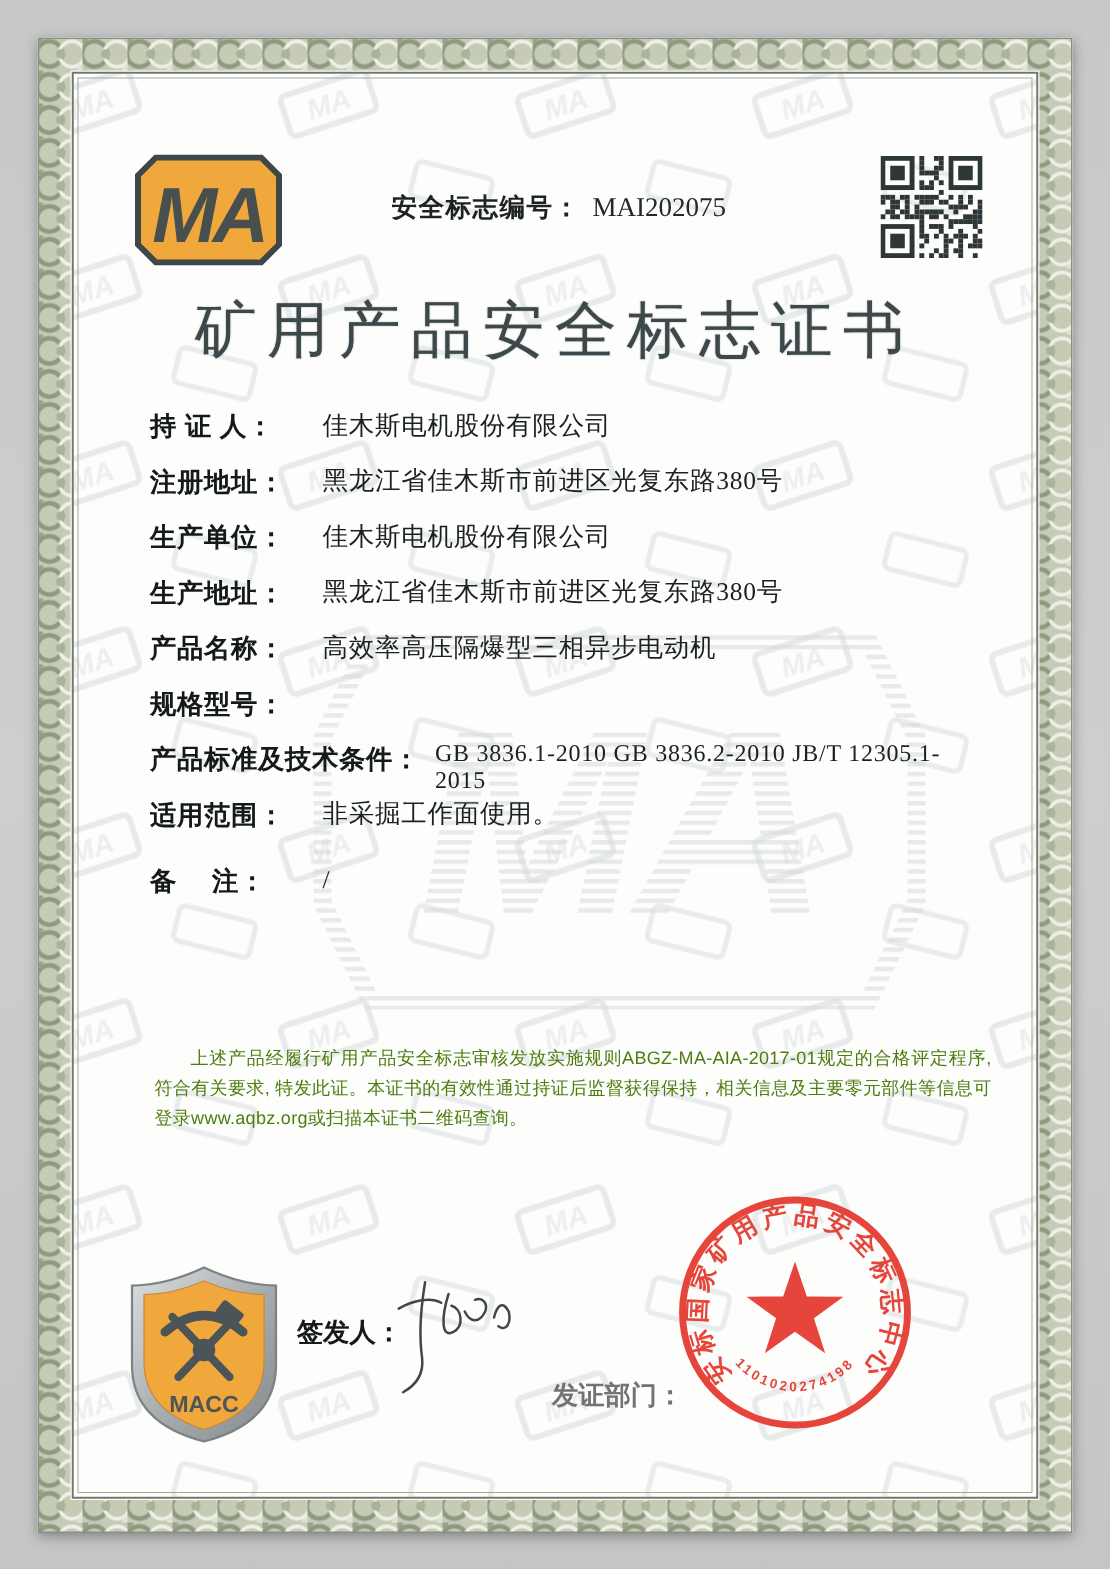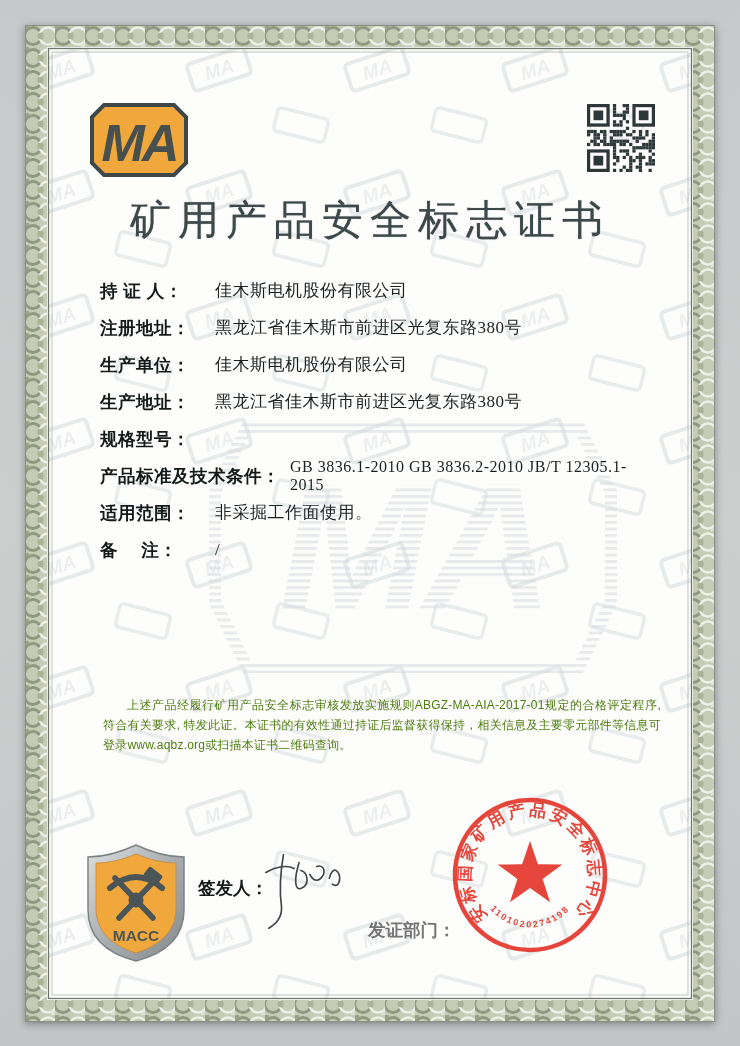--- a/index.html
+++ b/index.html
@@ -24,21 +24,21 @@
   .qr { position:absolute; left:562px; top:79px; width:68px; height:68px; }
 
   .title {
     position:absolute; left:0; top:168px; width:100%; text-align:center;
     font-family:"Liberation Serif", serif; font-weight:normal; font-size:41px;
     color:#3c4849; letter-spacing:7px; text-shadow:0 0 1px rgba(60,72,73,.6);
   }
 
   
   .fields { position:absolute; left:75px; top:247px; width:560px; }
-  .frow { display:flex; align-items:center; height:37px; }
+  .frow { display:flex; align-items:flex-start; height:37px; }
   .flabel { font-weight:bold; font-size:17.5px; color:#14191a; flex:0 0 auto; min-width:115px; letter-spacing:.5px; }
   .flabel.long { min-width:0; margin-right:10px; }
   .fvalue { font-family:"Liberation Serif", serif; font-size:17px; color:#1b2122; letter-spacing:.5px; }
   .dates { display:flex; align-items:baseline; height:37px; margin-top:1px; }
   .dates .gap { margin-left:96px; }
   .remark-row { display:flex; align-items:center; height:37px; }
 
   .statement {
     position:absolute; left:78px; top:671px; width:558px;
     font-family:Liberation Sans, sans-serif; font-size:12px; line-height:1.66;
@@ -97,20 +97,24 @@
     <rect x="27" y="27" width="636" height="943" fill="none" stroke="#9aa093" stroke-width="0.6"></rect>
   </svg>
 
   <div class="content">
 
     <svg class="ma-logo" viewBox="0 0 98 74">
       <polygon points="14,2 84,2 96,14 96,60 84,72 14,72 2,60 2,14" fill="#F0A73B" stroke="#3f4848" stroke-width="4"></polygon>
       <text x="49" y="58" text-anchor="middle" font-size="52" font-weight="bold" font-style="italic" letter-spacing="-3" font-family="Liberation Sans, sans-serif" fill="#47504f">MA</text>
     </svg>
 
+    <div class="issue-line">
+      <span class="issue-label">安全标志编号：</span>
+      <span class="issue-no">MAI202075</span>
+    </div>
 
     <svg class="qr" viewBox="0 0 68 68" fill="#2e3738">
       <g>
         <rect x="0" y="0" width="22.7" height="22.7"></rect>
           <rect x="3.2" y="3.2" width="16.2" height="16.2" fill="#fdfdfc"></rect>
           <rect x="6.5" y="6.5" width="9.7" height="9.7"></rect>
         <rect x="45.4" y="0" width="22.7" height="22.7"></rect>
           <rect x="48.6" y="3.2" width="16.2" height="16.2" fill="#fdfdfc"></rect>
           <rect x="51.8" y="6.5" width="9.7" height="9.7"></rect>
         <rect x="0" y="45.4" width="22.7" height="22.7"></rect>
@@ -263,20 +267,24 @@
         </div>
       <div class="frow">
           <span class="flabel">生产单位：</span>
           <span class="fvalue">佳木斯电机股份有限公司</span>
         </div>
       <div class="frow">
           <span class="flabel">生产地址：</span>
           <span class="fvalue">黑龙江省佳木斯市前进区光复东路380号</span>
         </div>
       <div class="frow">
+          <span class="flabel">产品名称：</span>
+          <span class="fvalue">高效率高压隔爆型三相异步电动机</span>
+        </div>
+      <div class="frow">
           <span class="flabel">规格型号：</span>
         </div>
       <div class="frow">
           <span class="flabel long">产品标准及技术条件：</span>
           <span class="fvalue" style="font-size:16px">GB 3836.1-2010 GB 3836.2-2010 JB/T 12305.1-2015</span>
         </div>
       <div class="frow">
           <span class="flabel">适用范围：</span>
           <span class="fvalue">非采掘工作面使用。</span>
         </div>

